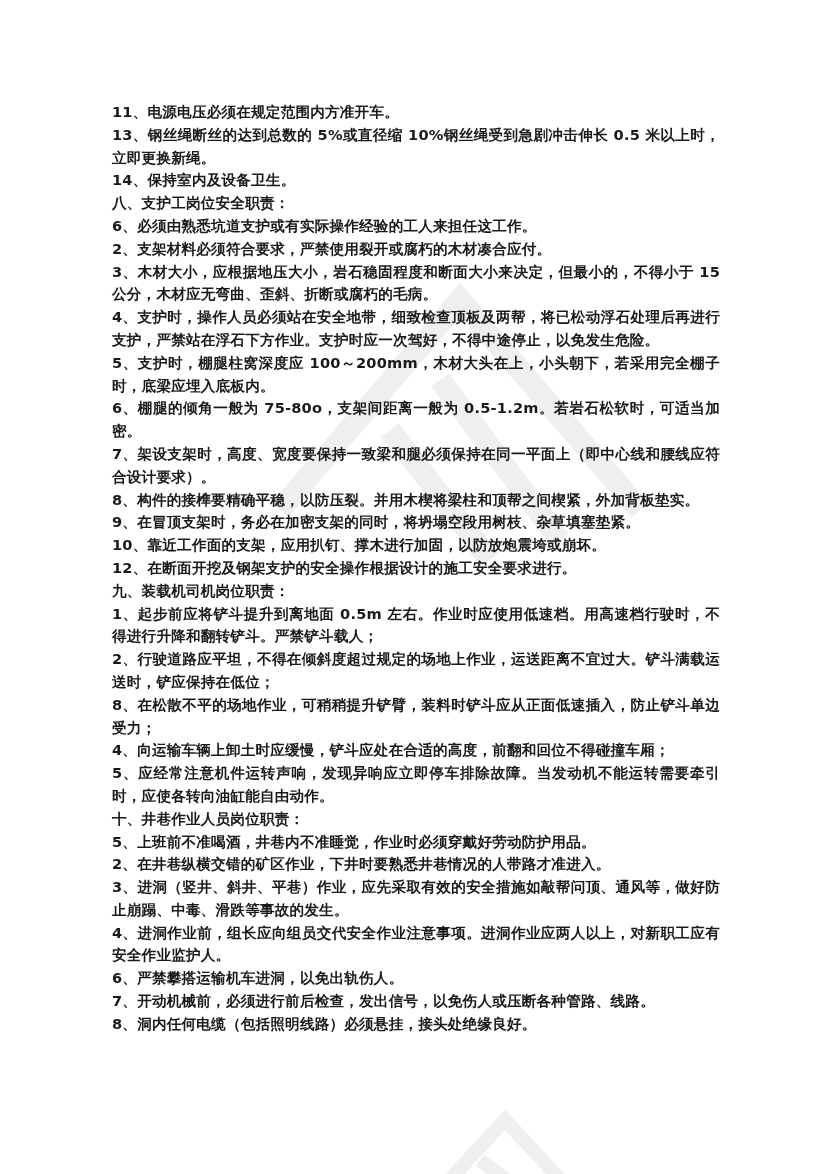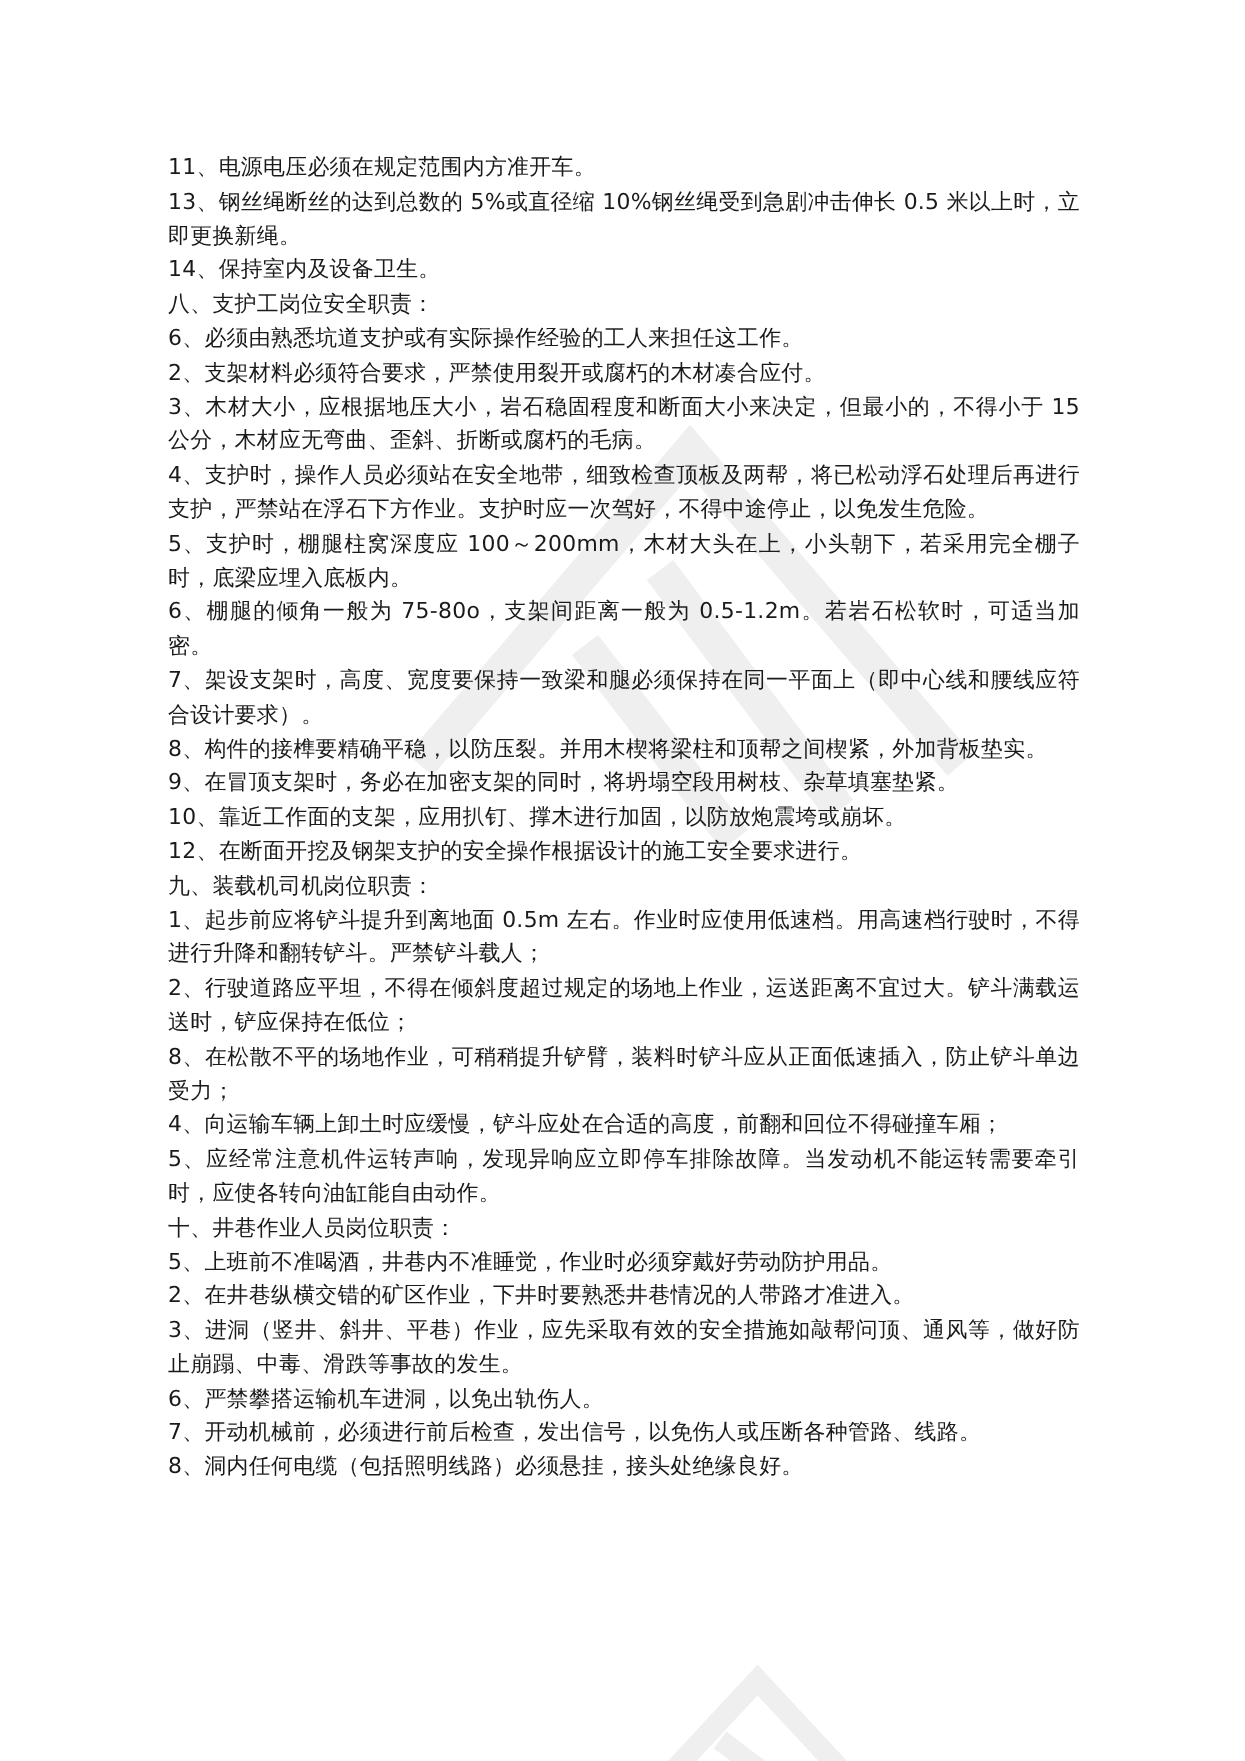--- a/index.html
+++ b/index.html
@@ -5,22 +5,22 @@
   html, body { margin: 0; padding: 0; }
   body {
     width: 830px; height: 1174px; background: #ffffff; position: relative; overflow: hidden;
     font-family: "DejaVu Sans", "Liberation Sans", sans-serif;
   }
   .page {
     position: absolute; left: 112px; top: 101px; width: 608px;
     font-size: 14.6px; line-height: 22.8px; color: #1a1a1a;
     text-align: justify; letter-spacing: 0.2px;
   }
-  .line { margin: 0; padding: 0; }
-  .heading { font-weight: normal; }
+  .line { margin: 0; padding: 0; font-weight: bold; }
+  .heading { font-weight: bold; }
   .watermark {
     position: absolute; pointer-events: none; z-index: 0;
   }
   .page { z-index: 1; }
 </style>
 </head>
 <body>
 
 <svg class="watermark" style="left:260px; top:180px;" width="420" height="420" viewBox="0 0 420 420">
   <g fill="none" stroke="#efefef" stroke-width="22">
@@ -55,16 +55,17 @@
     <p class="line heading">九、装载机司机岗位职责：</p>
     <p class="line">1、起步前应将铲斗提升到离地面 0.5m 左右。作业时应使用低速档。用高速档行驶时，不得进行升降和翻转铲斗。严禁铲斗载人；</p>
     <p class="line">2、行驶道路应平坦，不得在倾斜度超过规定的场地上作业，运送距离不宜过大。铲斗满载运送时，铲应保持在低位；</p>
     <p class="line">8、在松散不平的场地作业，可稍稍提升铲臂，装料时铲斗应从正面低速插入，防止铲斗单边受力；</p>
     <p class="line">4、向运输车辆上卸土时应缓慢，铲斗应处在合适的高度，前翻和回位不得碰撞车厢；</p>
     <p class="line">5、应经常注意机件运转声响，发现异响应立即停车排除故障。当发动机不能运转需要牵引时，应使各转向油缸能自由动作。</p>
     <p class="line heading">十、井巷作业人员岗位职责：</p>
     <p class="line">5、上班前不准喝酒，井巷内不准睡觉，作业时必须穿戴好劳动防护用品。</p>
     <p class="line">2、在井巷纵横交错的矿区作业，下井时要熟悉井巷情况的人带路才准进入。</p>
     <p class="line">3、进洞（竖井、斜井、平巷）作业，应先采取有效的安全措施如敲帮问顶、通风等，做好防止崩蹋、中毒、滑跌等事故的发生。</p>
+    <p class="line">4、进洞作业前，组长应向组员交代安全作业注意事项。进洞作业应两人以上，对新职工应有安全作业监护人。</p>
     <p class="line">6、严禁攀搭运输机车进洞，以免出轨伤人。</p>
     <p class="line">7、开动机械前，必须进行前后检查，发出信号，以免伤人或压断各种管路、线路。</p>
     <p class="line">8、洞内任何电缆（包括照明线路）必须悬挂，接头处绝缘良好。</p>
   </div>
 
 </body></html>

